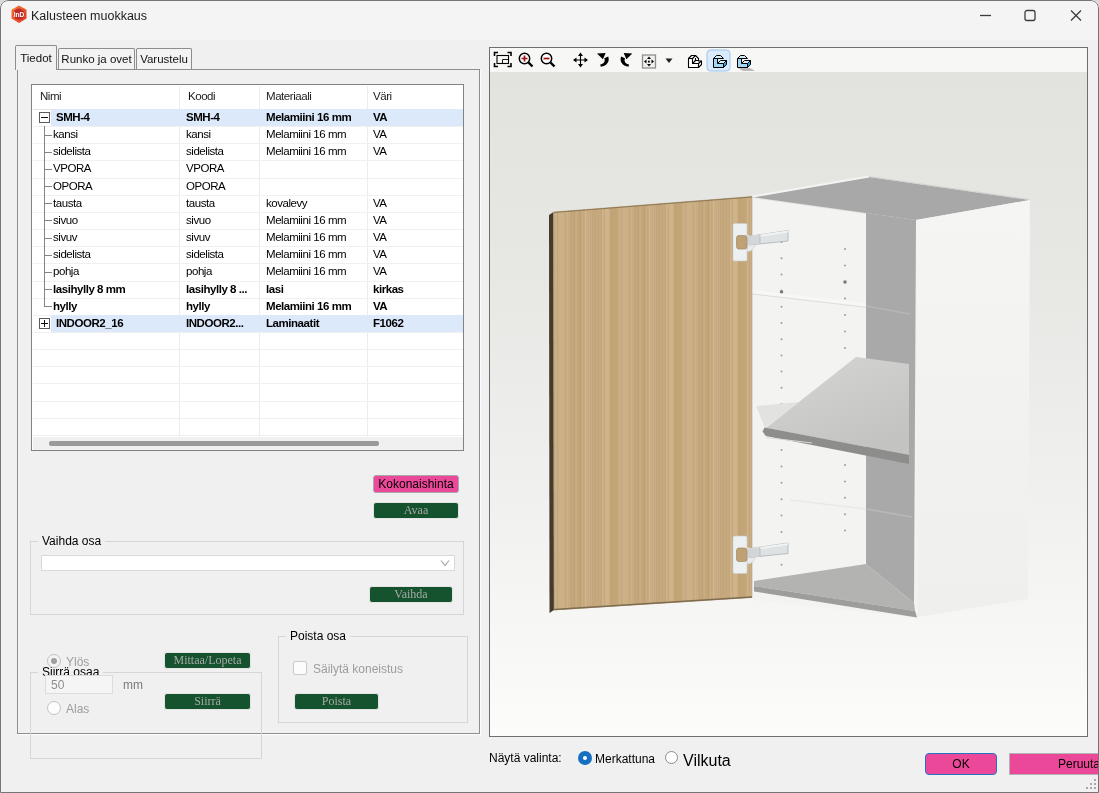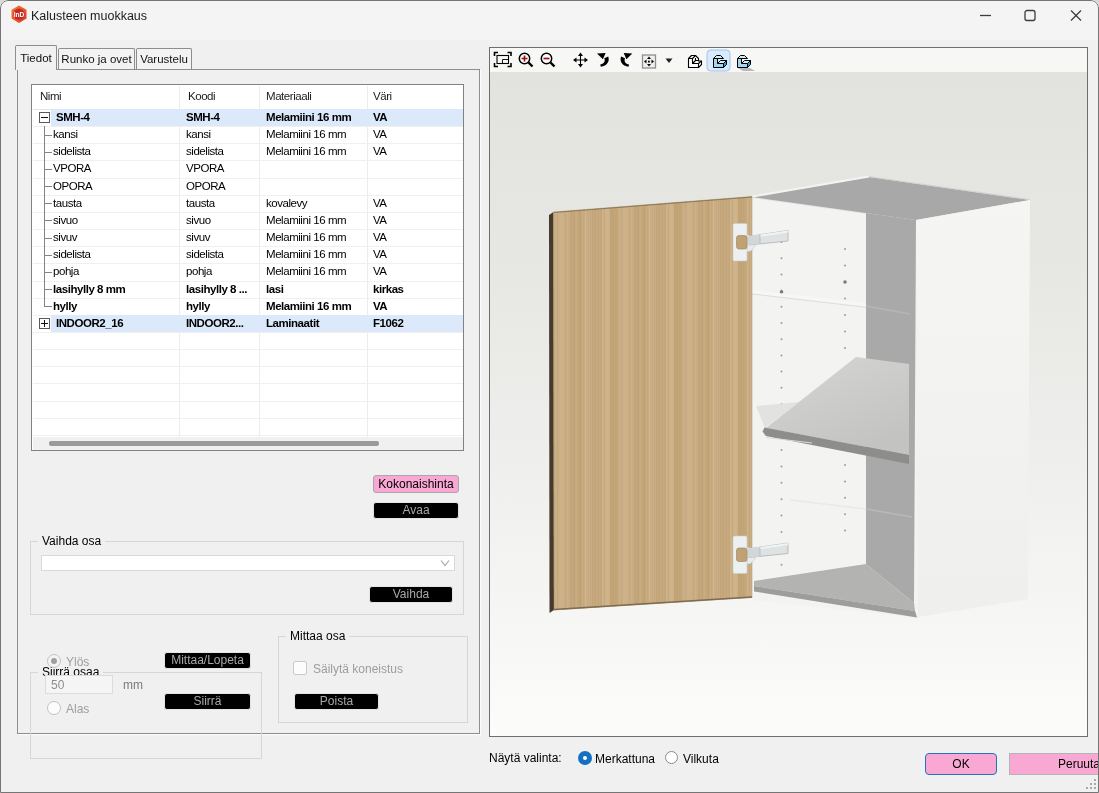--- a/index.html
+++ b/index.html
@@ -13,22 +13,22 @@
 .panelL{position:absolute;left:17px;top:69px;width:463px;height:665px;background:#f0f0f0;border:1px solid #8e8e8e;box-shadow:1px 1px 0 #fcfcfc,2px 2px 0 #f2f2f2;}
 .tbl{position:absolute;left:31px;top:84px;width:433px;height:367px;background:#fff;border:1px solid #828282;}
 .row{position:absolute;left:1px;width:430px;height:17px;}
 .selrow{background:#dbe9fa;}
 .cell{position:absolute;top:2.5px;font-size:11.5px;letter-spacing:-0.45px;color:#000;white-space:nowrap;}
 .b{font-weight:bold;}
 .hline{position:absolute;left:1px;width:430px;height:1px;background:#f0f0f0;}
 .vline{position:absolute;top:1px;width:1px;background:#ececec;}
 .gb{position:absolute;border:1px solid #d6d6d6;}
 .leg{position:absolute;top:-8px;left:7px;background:#f0f0f0;padding:0 4px;font-size:12px;color:#000;white-space:nowrap;}
-.btn{position:absolute;background:#f9a8d4;border:1px solid #a8a8a8;border-radius:3px;font-size:12px;color:#000;text-align:center;}
-.dis{color:#a8a8a8;border-color:#e4e4e4;background:#000000;}
+.btn{position:absolute;background:#ec4899;border:1px solid #a8a8a8;border-radius:3px;font-size:12px;color:#000;text-align:center;}
+.dis{color:#a8a8a8;border-color:#e4e4e4;background:#14532d;font-family:Liberation Serif, serif;}
 .panelR{position:absolute;left:489px;top:47px;width:599px;height:690px;border:1px solid #6e6e6e;background:#f7f7f6;}
 .canvas{position:absolute;left:0;top:24px;width:597px;height:664px;background:linear-gradient(#e2e3df 0%,#e7e7e4 30%,#efefed 60%,#f8f8f6 88%,#fcfcfb 100%);}
 </style></head>
 <body>
 <div class="win">
 
   <div class="tbar"></div>
   <svg class="abs" style="left:10px;top:5px" width="18" height="19" viewBox="0 0 18 19">
     <defs>
         <linearGradient id="hexg" x1="0" y1="0" x2="1" y2="1">
@@ -176,21 +176,21 @@
   <div class="abs" style="left:51px;top:658px;width:6px;height:6px;border-radius:50%;background:#9f9f9f;"></div>
   <div class="abs" style="left:66px;top:655px;font-size:12px;color:#9d9d9d;">Ylös</div>
   <div class="abs" style="left:45px;top:675px;width:68px;height:19px;background:#f5f5f5;border:1px solid #dcdcdc;font-size:12px;color:#8e8e8e;padding:2px 0 0 5px;">50</div>
   <div class="abs" style="left:123px;top:678px;font-size:12px;color:#7b7b7b;">mm</div>
   <div class="abs" style="left:47px;top:701px;width:14px;height:14px;border:1px solid #c3c3c3;border-radius:50%;background:#fcfcfc;"></div>
   <div class="abs" style="left:66px;top:702px;font-size:12px;color:#9d9d9d;">Alas</div>
   <div class="btn dis" style="left:164px;top:652px;width:87px;height:17px;line-height:15px;">Mittaa/Lopeta</div>
   <div class="btn dis" style="left:164px;top:693px;width:87px;height:17px;line-height:15px;">Siirrä</div>
 
   <div class="gb" style="left:278px;top:636px;width:190px;height:87px;">
-      <div class="leg">Mittaa osa</div>
+      <div class="leg">Poista osa</div>
     </div>
   <div class="abs" style="left:293px;top:661px;width:14px;height:14px;border:1px solid #c9c9c9;border-radius:2px;background:#fcfcfc;"></div>
   <div class="abs" style="left:313px;top:662px;font-size:12px;color:#9d9d9d;">Säilytä koneistus</div>
   <div class="btn dis" style="left:294px;top:693px;width:85px;height:17px;line-height:15px;">Poista</div>
 
   <div class="panelR">
     <div class="canvas" id="canvas">
         <svg class="abs" style="left:0;top:0" width="597" height="664" viewBox="490 72 597 664">
       <defs>
         <linearGradient id="sideg" x1="0" y1="0" x2="0" y2="1">
@@ -378,21 +378,21 @@
         <path d="M247.5,10.5 L251.5,10.5 L251.5,15.5 L257.5,15.5 L257.5,19.5 L247.5,19.5 Z" fill="#a4d6f2"></path>
       </g>
     </svg>
   </div>
 
   <div class="abs" style="left:489px;top:751px;font-size:12px;color:#000;">Näytä valinta:</div>
   <div class="abs" style="left:578px;top:751px;width:14px;height:14px;border-radius:50%;background:#1470c0;"></div>
   <div class="abs" style="left:583px;top:756px;width:4px;height:4px;border-radius:50%;background:#fff;"></div>
   <div class="abs" style="left:595px;top:752px;font-size:12px;color:#000;">Merkattuna</div>
   <div class="abs" style="left:665px;top:751px;width:13px;height:13px;border-radius:50%;background:#fff;border:1px solid #8b8b8b;"></div>
-  <div class="abs" style="left:683px;top:752px;font-size:12px;color:#000;">Vilkuta</div>
+  <div class="abs" style="left:683px;top:752px;font-size:16px;color:#000;">Vilkuta</div>
   <div class="btn" style="left:925px;top:753px;width:72px;height:22px;line-height:20px;border:1.5px solid #2273c4;border-radius:4px;">OK</div>
   <div class="btn" style="left:1009px;top:753px;width:92px;height:22px;line-height:20px;border-radius:0;border-color:#b4b4b4;text-align:right;">Peruuta</div>
   <svg class="abs" style="left:1086px;top:779px" width="11" height="11" viewBox="0 0 11 11">
     <g fill="#a9a9a9">
         <rect x="8" y="0" width="2" height="2"></rect>
         <rect x="8" y="4" width="2" height="2"></rect>
         <rect x="8" y="8" width="2" height="2"></rect>
         <rect x="4" y="4" width="2" height="2"></rect>
         <rect x="4" y="8" width="2" height="2"></rect>
         <rect x="0" y="8" width="2" height="2"></rect>

